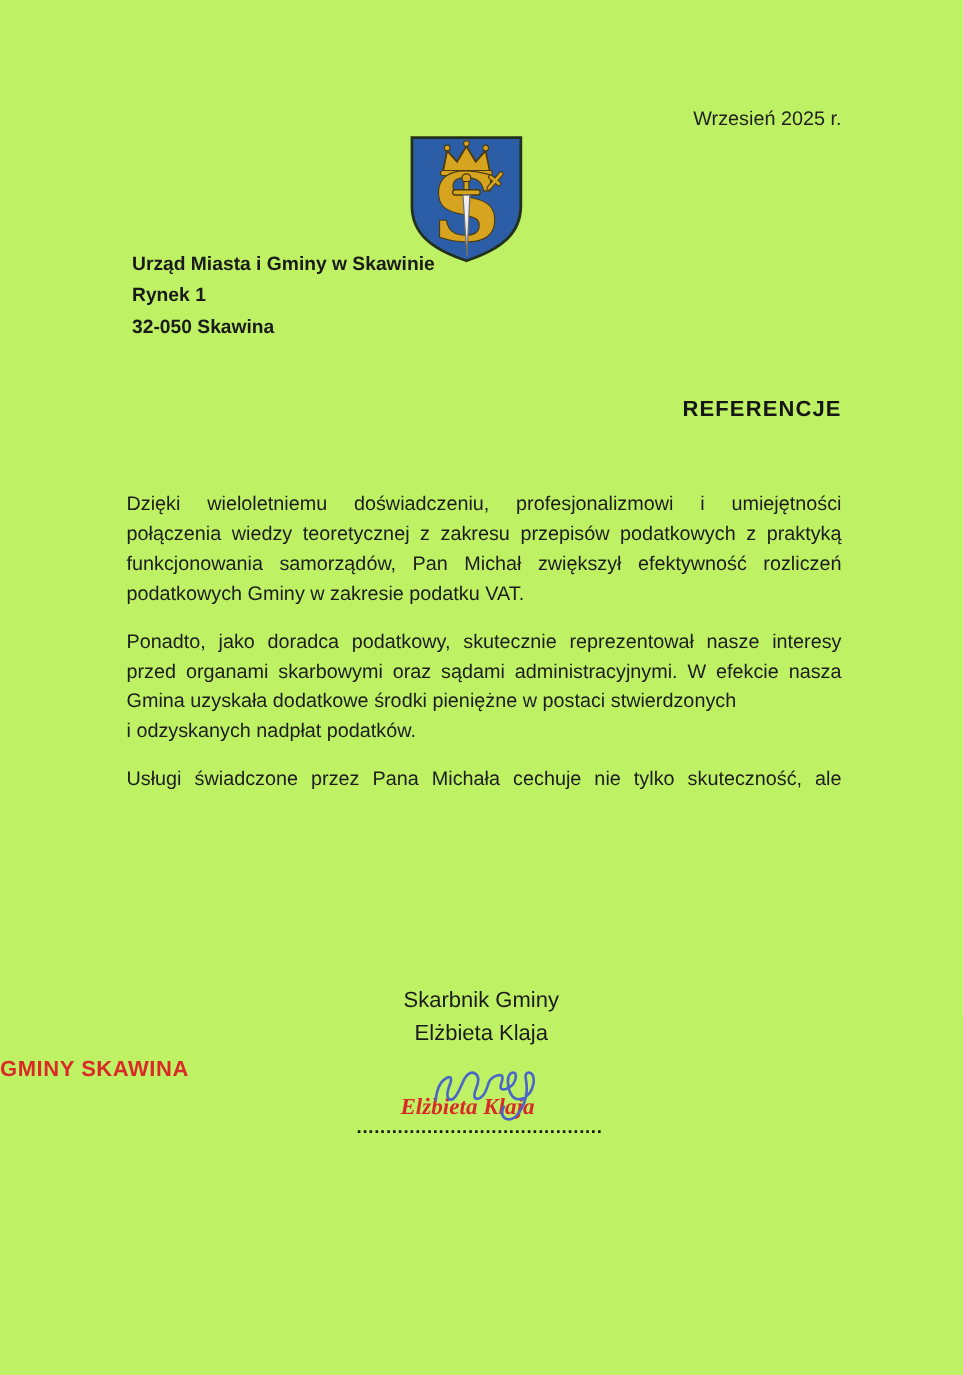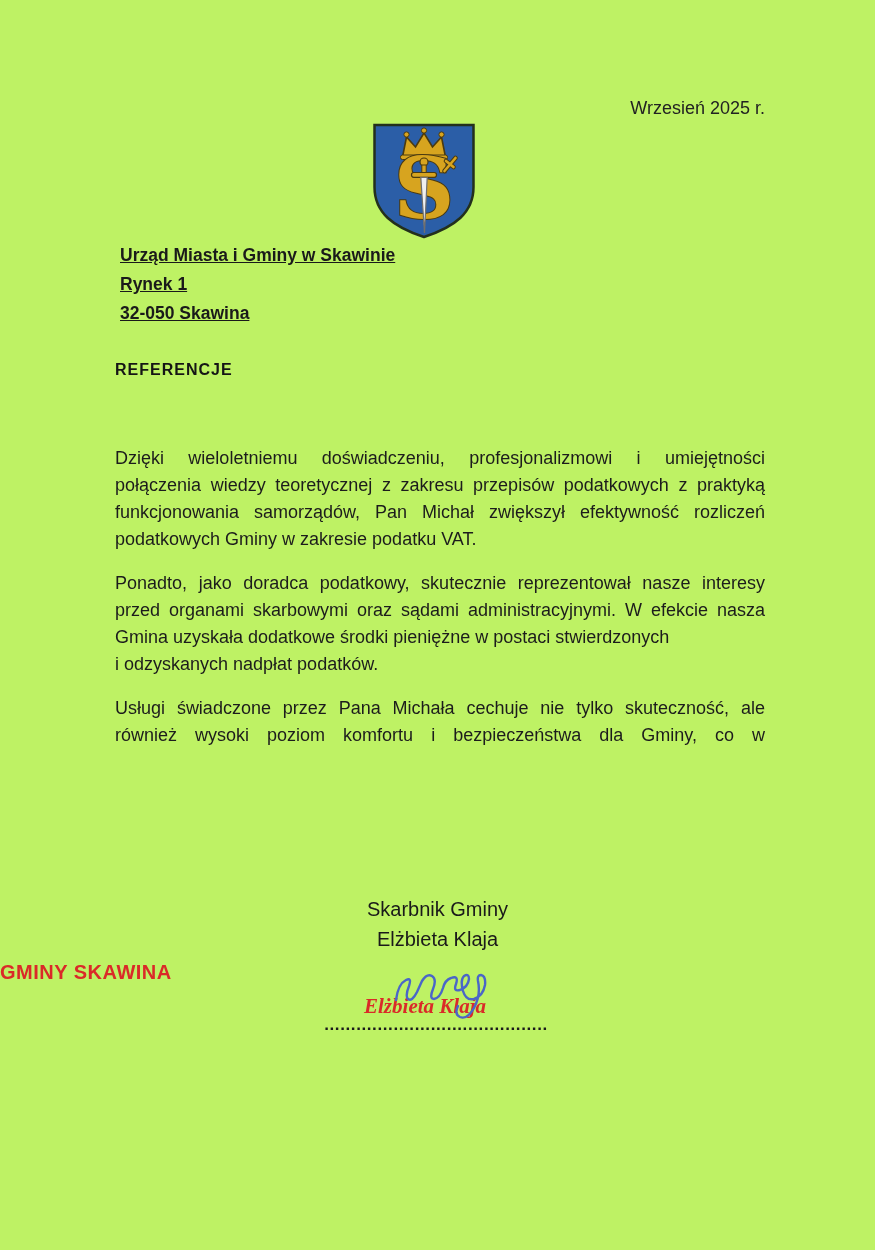--- a/index.html
+++ b/index.html
@@ -22,35 +22,34 @@
   .crest {
     position: absolute;
     left: 370px;
     top: 121px;
     width: 108px;
     height: 122px;
   }
   .sender {
     position: absolute;
     left: 120px;
-    top: 241px;
+    top: 225px;
     font-weight: bold;
     font-size: 17.5px;
     line-height: 29px;
     color: #1a1a1a;
-    text-decoration: underline;
   }
   .title {
     position: absolute;
     left: 115px;
     width: 650px;
     top: 361px;
-    text-align: left;
+    text-align: right;
     font-weight: bold;
-    font-size: 16px;
+    font-size: 20px;
     letter-spacing: 1px;
     color: #151515;
   }
   .body-text {
     position: absolute;
     left: 115px;
     top: 445px;
     width: 650px;
     font-size: 18px;
     color: #1c1c1c;
@@ -163,21 +162,20 @@
         <div class="line">podatkowych Gminy w zakresie podatku VAT.</div>
       </div>
       <div class="paragraph">
         <div class="line just">Ponadto, jako doradca podatkowy, skutecznie reprezentował nasze interesy</div>
         <div class="line just">przed organami skarbowymi oraz sądami administracyjnymi. W efekcie nasza</div>
         <div class="line">Gmina uzyskała dodatkowe środki pieniężne w postaci stwierdzonych</div>
         <div class="line">i odzyskanych nadpłat podatków.</div>
       </div>
       <div class="paragraph">
         <div class="line just">Usługi świadczone przez Pana Michała cechuje nie tylko skuteczność, ale</div>
-        <div class="line just">również wysoki poziom komfortu i bezpieczeństwa dla Gminy, co w</div>
       </div>
     </div>
 
   <div class="sig-role">Skarbnik Gminy</div>
   <div class="sig-name">Elżbieta Klaja</div>
 
   <div class="stamp-line2">GMINY SKAWINA</div>
   <div class="stamp-name">Elżbieta Klaja</div>
 
   <svg class="handwritten" viewBox="0 0 105 54" xmlns="http://www.w3.org/2000/svg">

